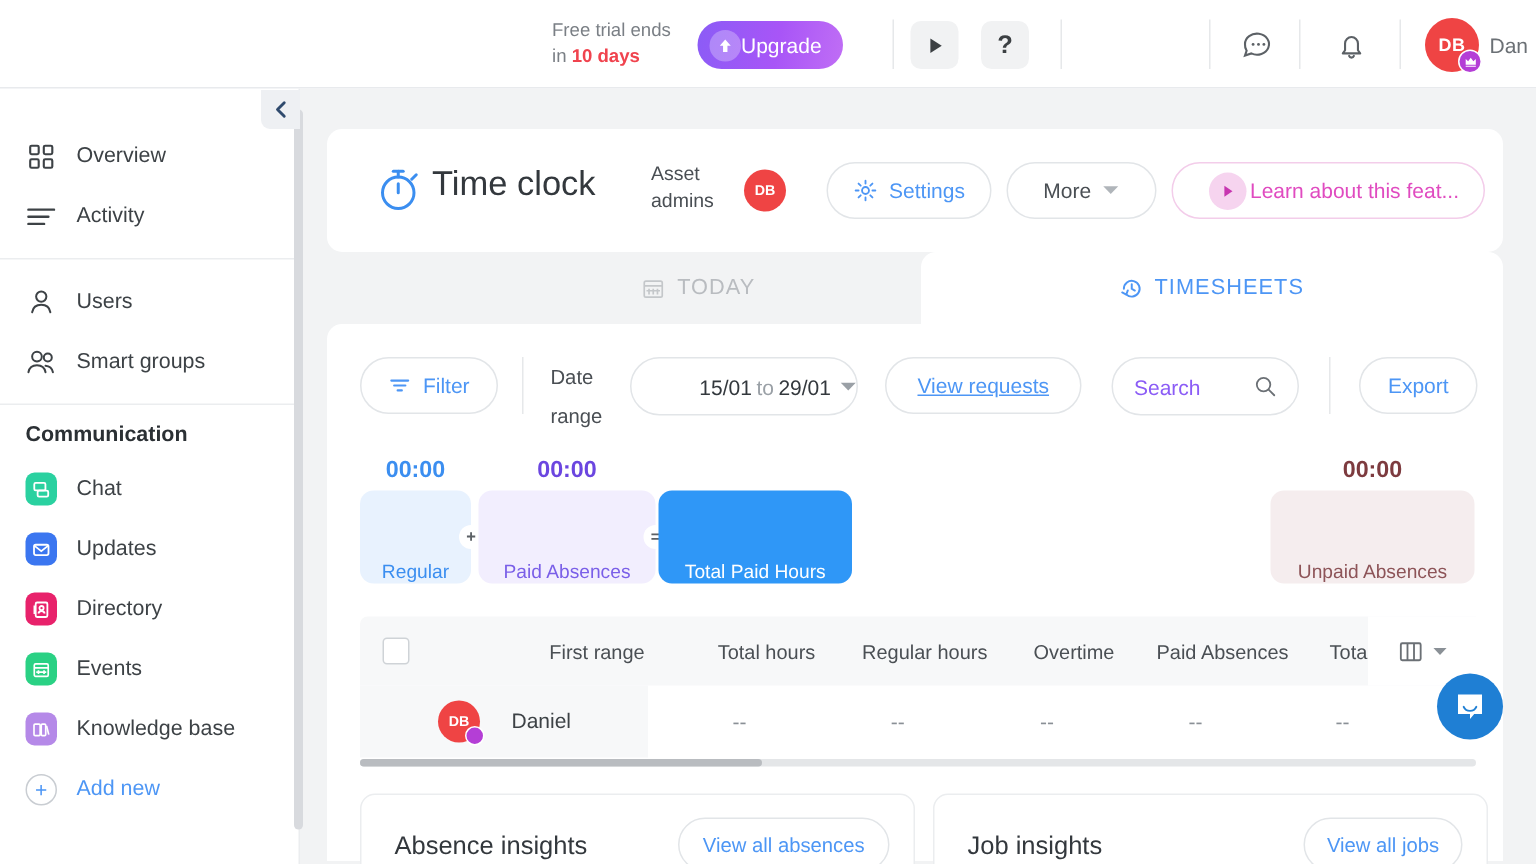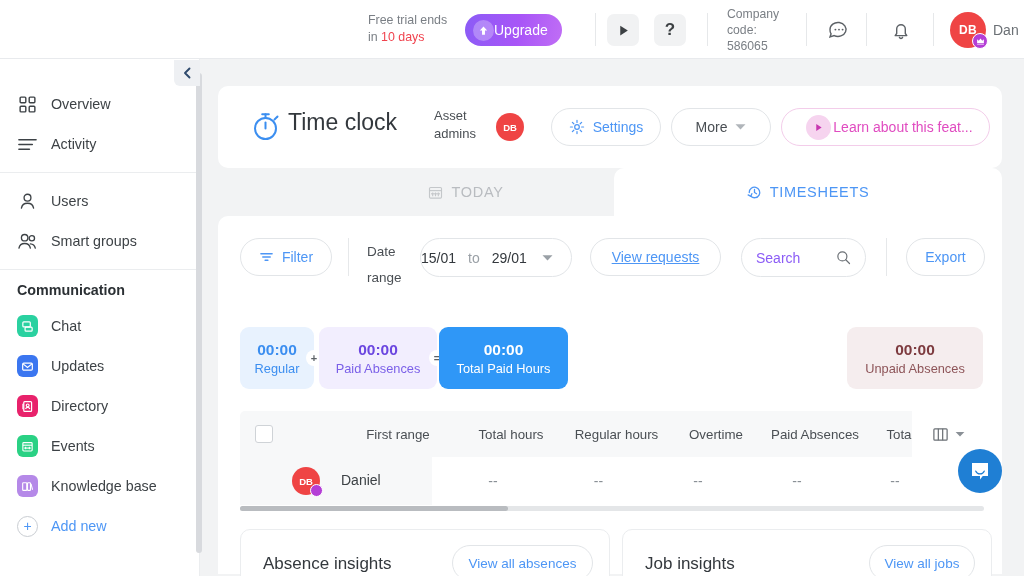--- a/index.html
+++ b/index.html
@@ -22,21 +22,21 @@
     background: #f4f4f5; border-radius: 5px;
     display: flex; align-items: center; padding: 0 12px;
   }
   .search-box .ph { font-size: 13.5px; color: #6b7075; flex: 1; }
   .search-ico { width: 15px; height: 15px; opacity: .55; }
 
   .trial {
     position: absolute; left: 368px; top: 12px; width: 92px;
     font-size: 12.4px; color: #7a7f85; line-height: 17px;
   }
-  .trial b { color: #f0434e; font-weight: normal; }
+  .trial b { color: #f0434e; font-weight: bold; }
 
   .upgrade {
     position: absolute; left: 465px; top: 14px; height: 32px;
     padding: 0 14px 0 8px; border-radius: 16px;
     background: linear-gradient(100deg,#8b5cf6 0%, #a855f7 55%, #c06ef5 100%);
     display: flex; align-items: center; 
     color: #fff; font-size: 14px; border: none; cursor: pointer;
   }
   .upgrade .circ {
     width: 21px; height: 21px; border-radius: 50%;
@@ -185,35 +185,35 @@
 
   .toolbar-sep { position: absolute; width: 1px; height: 38px; background: #e6e8ea; top: 22px; }
 
   .dr-label {
     position: absolute; left: 149px; top: 23px; width: 44px;
     font-size: 13.5px; color: #4a4f54; line-height: 26px;
   }
   .dr-pill {
     position: absolute; left: 202px; top: 22px; width: 152px; height: 39px;
     border: 1px solid #e2e5e8; border-radius: 20px; background: #fff;
-    display: flex; align-items: center; justify-content: flex-start; gap: 12px;
+    display: flex; align-items: center; justify-content: flex-end; gap: 3px;
     font-size: 14px; color: #33383d; cursor: pointer;
   }
   .dr-pill .to { color: #9aa0a6; }
   .search-pill {
     position: absolute; left: 523px; top: 22px; width: 125px; height: 39px;
     border: 1px solid #e2e5e8; border-radius: 20px; background: #fff;
     display: flex; align-items: center; padding: 0 14px; cursor: text;
   }
   .search-pill span { flex: 1; font-size: 14px; color: #8b5cf6; }
 
   
   .chip {
     position: absolute; top: 111px; height: 62px; border-radius: 9px;
-    display: flex; flex-direction: column; align-items: center; justify-content: center;
+    display: flex; flex-direction: column; align-items: center; justify-content: flex-end; gap: 48px;
   }
   .chip .v { font-size: 15.5px; font-weight: bold; line-height: 20px; }
   .chip .l { font-size: 12.8px; line-height: 17px; }
   .chip.regular { left: 22px; width: 74px; background: #e8f2fe; }
   .chip.regular .v, .chip.regular .l { color: #3b8ef0; }
   .chip.paid { left: 101px; width: 118px; background: #f2eefe; }
   .chip.paid .v { color: #6b46e0; }
   .chip.paid .l { color: #7a5fe8; }
   .chip.total { left: 221px; width: 129px; background: #2f97f7; }
   .chip.total .v, .chip.total .l { color: #fff; }
@@ -317,24 +317,20 @@
     <svg width="13" height="13" viewBox="0 0 12 12" fill="#3c4043">
         <path d="M3 1.5 L10 6 L3 10.5 Z"></path>
       </svg>
   </button>
   <button class="sqbtn q" style="left:654px">
     <span>?</span>
   </button>
 
   <div class="divv" style="left:707px"></div>
 
-  <div class="compcode">
-    <div>Company code:</div>
-    <div>586065</div>
-  </div>
 
   <div class="divv" style="left:806px"></div>
 
   <button class="iconbtn" style="left:824px">
     <svg width="26" height="26" viewBox="0 0 26 26" fill="none" stroke="#5c6166" stroke-width="1.4">
       <path d="M4 11.5a8 7 0 1 1 4.2 6.1L4 19l1.1-3.2A7 7 0 0 1 4 11.5Z"></path>
       <circle cx="9.4" cy="11.6" r=".95" fill="#5c6166" stroke="none"></circle>
       <circle cx="13" cy="11.6" r=".95" fill="#5c6166" stroke="none"></circle>
       <circle cx="16.6" cy="11.6" r=".95" fill="#5c6166" stroke="none"></circle>
     </svg>

